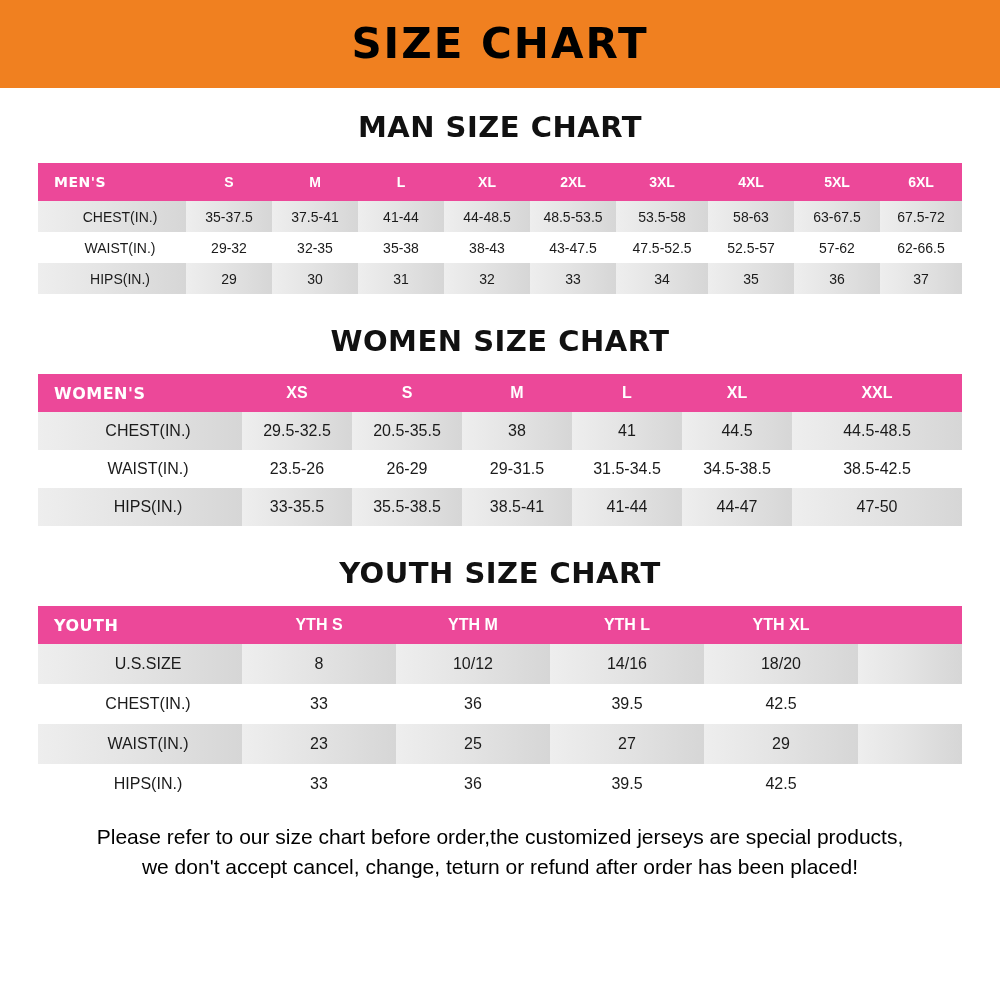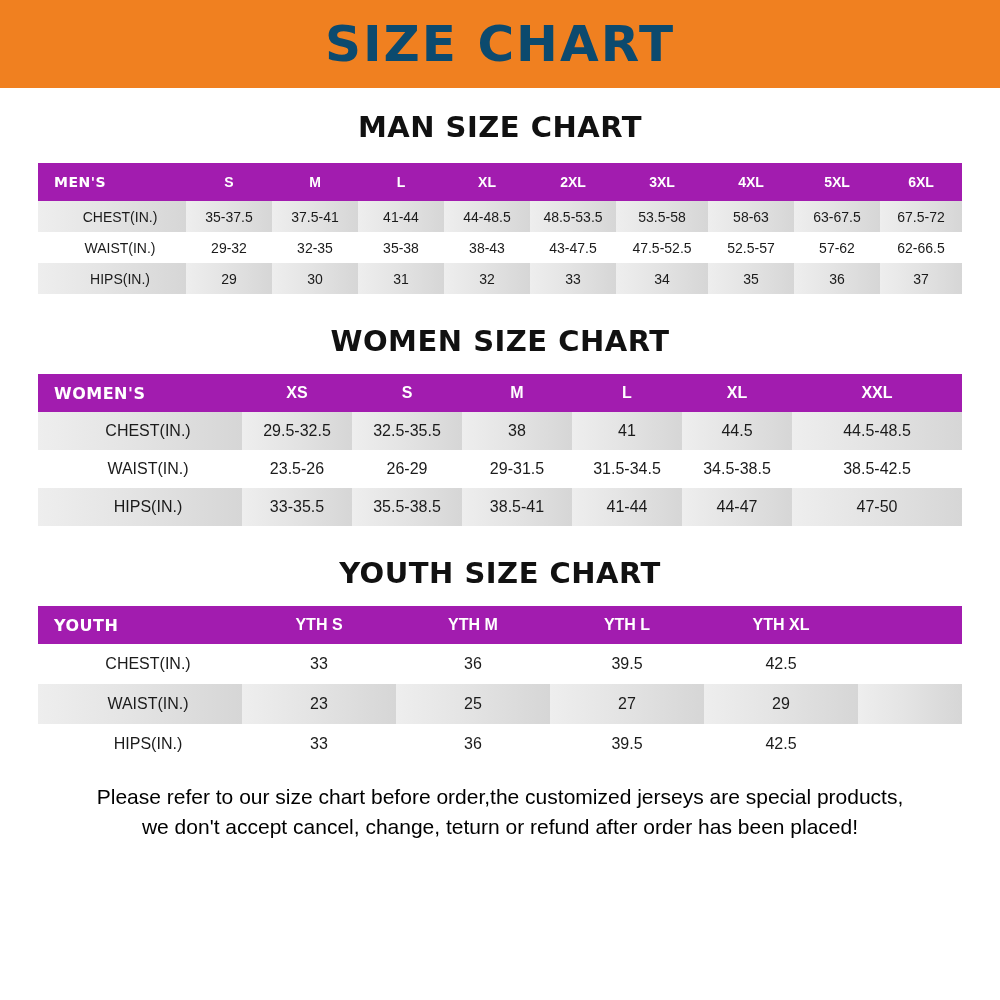--- a/index.html
+++ b/index.html
@@ -25,23 +25,23 @@
   .banner {
     height: 88px;
     background: #f08020;
     display: flex;
     align-items: center;
     justify-content: center;
   }
   .banner-title {
     font-family: "DejaVu Sans", sans-serif;
     font-weight: bold;
-    font-size: 50px;
+    font-size: 42px;
     letter-spacing: 2px;
-    color: #0c4a6e;
+    color: #000000;
     text-align: center;
     line-height: 1;
   }
 
   
   .section-title {
     text-align: center;
     font-family: "DejaVu Sans", sans-serif;
     font-weight: bold;
     font-size: 29px;
@@ -66,21 +66,21 @@
     padding: 0;
     height: 30px;
     text-align: center;
     font-size: 14.5px;
     color: #1b1b1b;
     font-family: "Liberation Sans", sans-serif;
     white-space: nowrap;
   }
   
   table.size-table thead tr {
-    background: #a21caf;
+    background: #ec4899;
   }
   table.size-table thead th {
     color: #ffffff;
     font-weight: bold;
     height: 38px;
     font-size: 16px;
   }
   table.size-table thead th.rowlabel {
     text-align: left;
     padding-left: 16px;
@@ -221,21 +221,21 @@
             <th>M</th>
             <th>L</th>
             <th>XL</th>
             <th>XXL</th>
           </tr>
         </thead>
       <tbody>
           <tr class="band-a">
             <td class="rowlabel">CHEST(IN.)</td>
             <td>29.5-32.5</td>
-            <td>32.5-35.5</td>
+            <td>20.5-35.5</td>
             <td>38</td>
             <td>41</td>
             <td>44.5</td>
             <td>44.5-48.5</td>
           </tr>
           <tr class="band-b">
             <td class="rowlabel">WAIST(IN.)</td>
             <td>23.5-26</td>
             <td>26-29</td>
             <td>29-31.5</td>
@@ -271,20 +271,28 @@
           <tr>
             <th class="rowlabel">YOUTH</th>
             <th>YTH S</th>
             <th>YTH M</th>
             <th>YTH L</th>
             <th>YTH XL</th>
             <th></th>
           </tr>
         </thead>
       <tbody>
+          <tr class="band-a">
+            <td class="rowlabel">U.S.SIZE</td>
+            <td>8</td>
+            <td>10/12</td>
+            <td>14/16</td>
+            <td>18/20</td>
+            <td></td>
+          </tr>
           <tr class="band-b">
             <td class="rowlabel">CHEST(IN.)</td>
             <td>33</td>
             <td>36</td>
             <td>39.5</td>
             <td>42.5</td>
             <td></td>
           </tr>
           <tr class="band-a">
             <td class="rowlabel">WAIST(IN.)</td>

